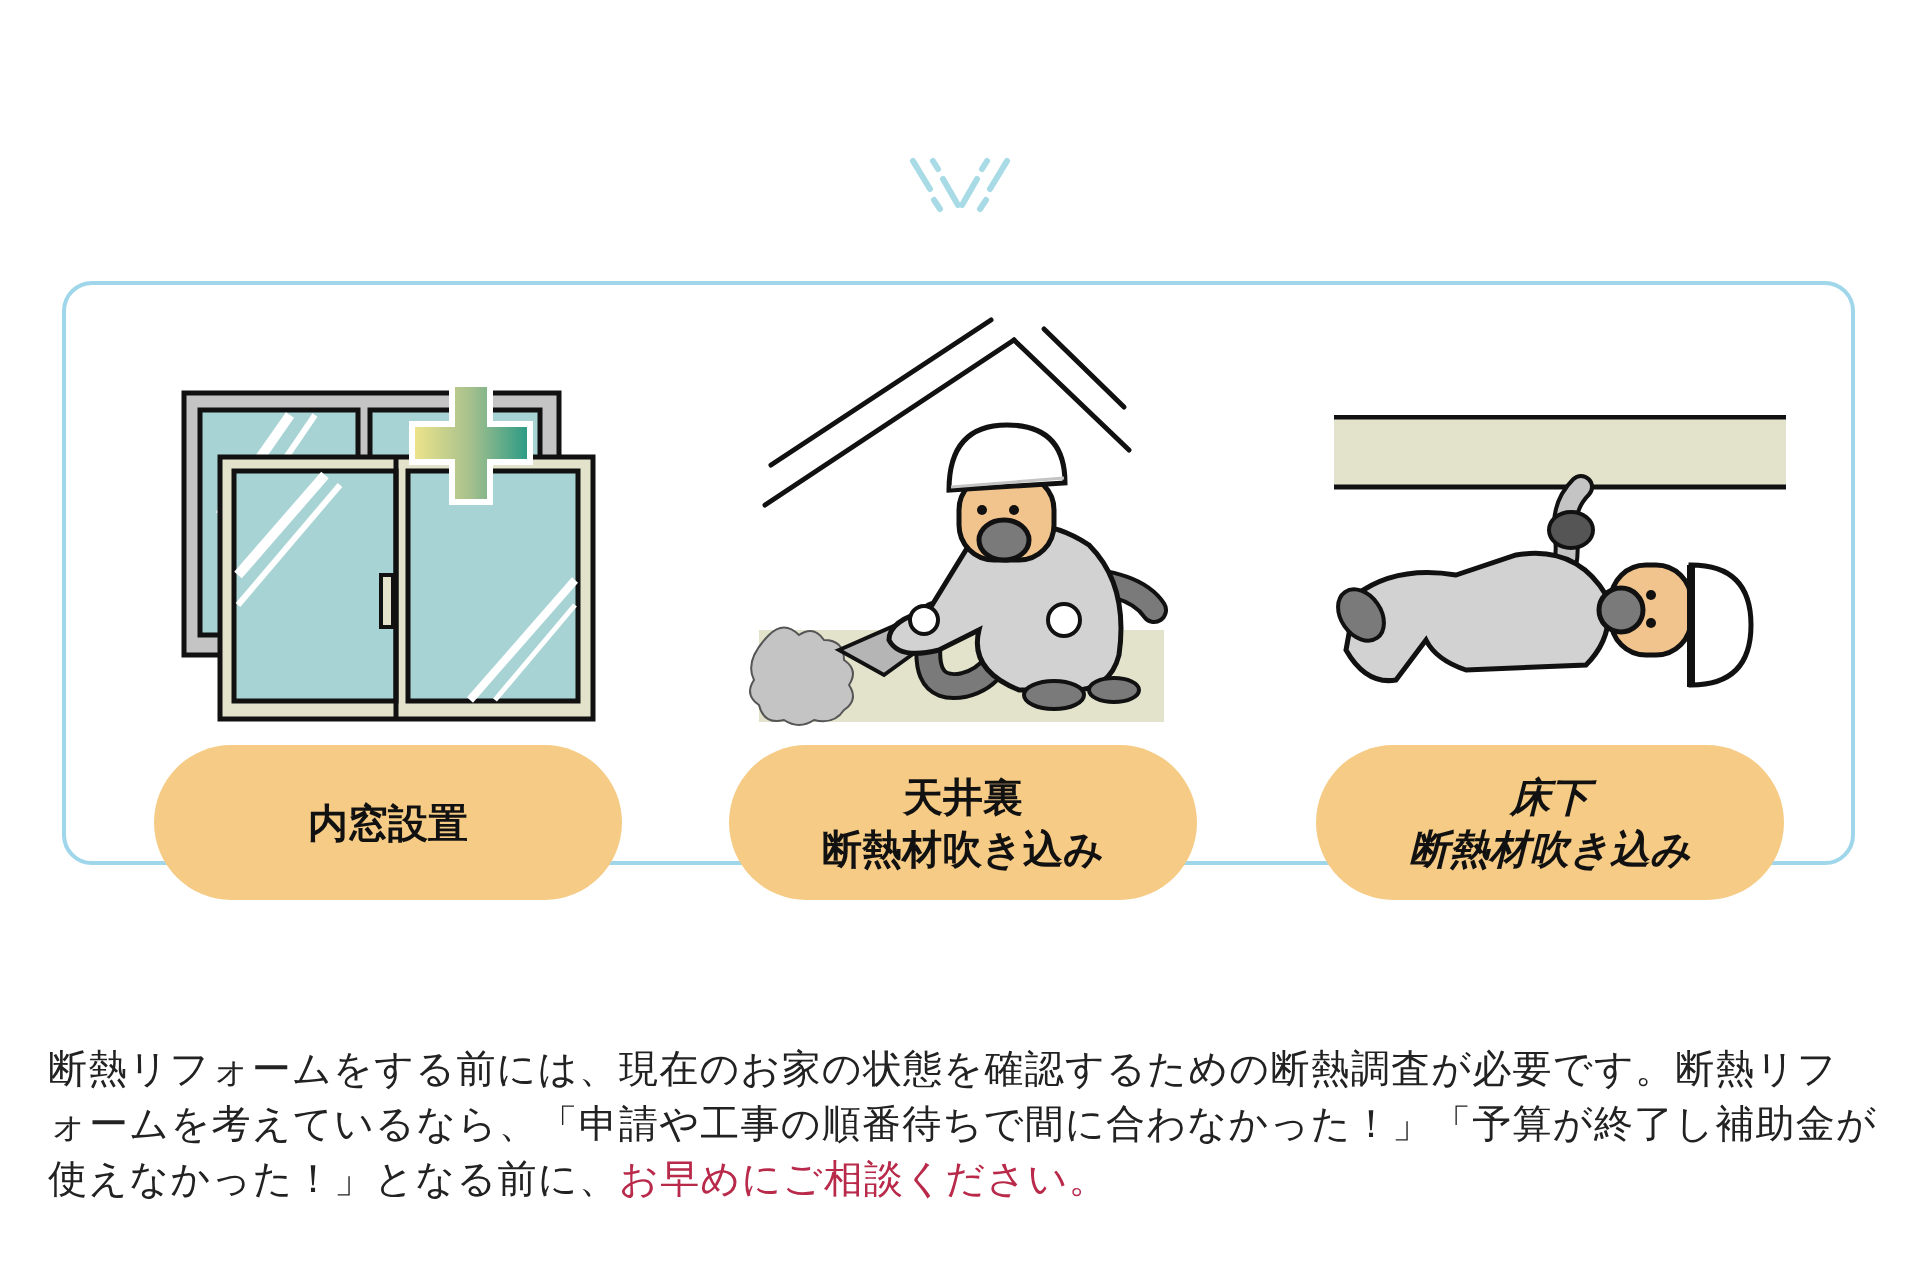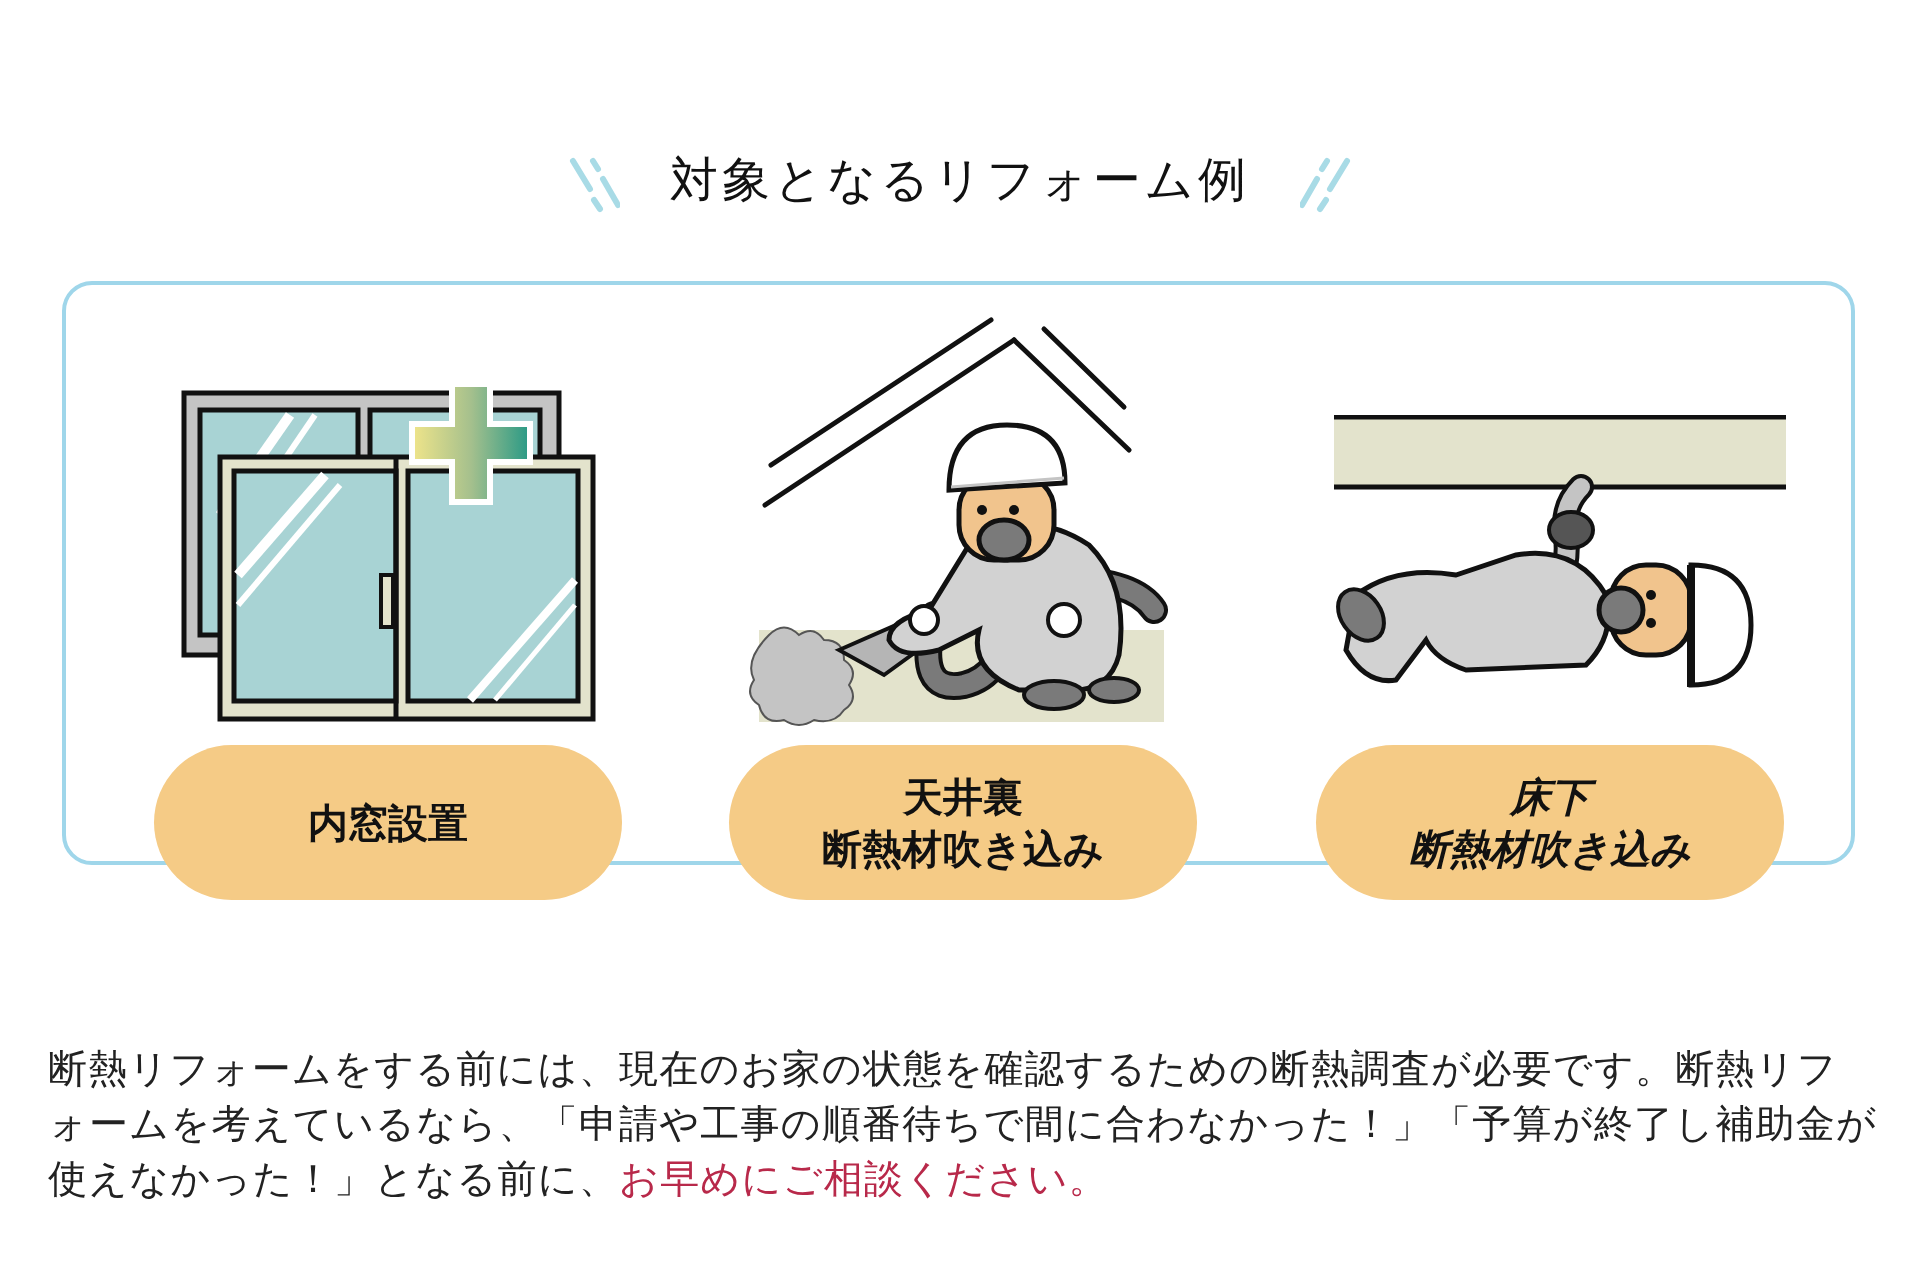--- a/index.html
+++ b/index.html
@@ -28,21 +28,20 @@
   <span class="deco">
     <svg width="60" height="70" viewBox="0 0 60 70">
       <g stroke="#a8dbe6" stroke-width="6" stroke-linecap="round">
         <line x1="13" y1="16" x2="30" y2="44"></line>
         <line x1="33" y1="16" x2="38" y2="24"></line>
         <line x1="43" y1="34" x2="58" y2="60"></line>
         <line x1="34" y1="55" x2="40" y2="64"></line>
       </g>
     </svg>
   </span>
-  <h2 class="title">対象となるリフォーム例</h2>
   <span class="deco">
     <svg width="60" height="70" viewBox="0 0 60 70">
       <g stroke="#a8dbe6" stroke-width="6" stroke-linecap="round">
         <line x1="47" y1="16" x2="30" y2="44"></line>
         <line x1="27" y1="16" x2="22" y2="24"></line>
         <line x1="17" y1="34" x2="2" y2="60"></line>
         <line x1="26" y1="55" x2="20" y2="64"></line>
       </g>
     </svg>
   </span>

